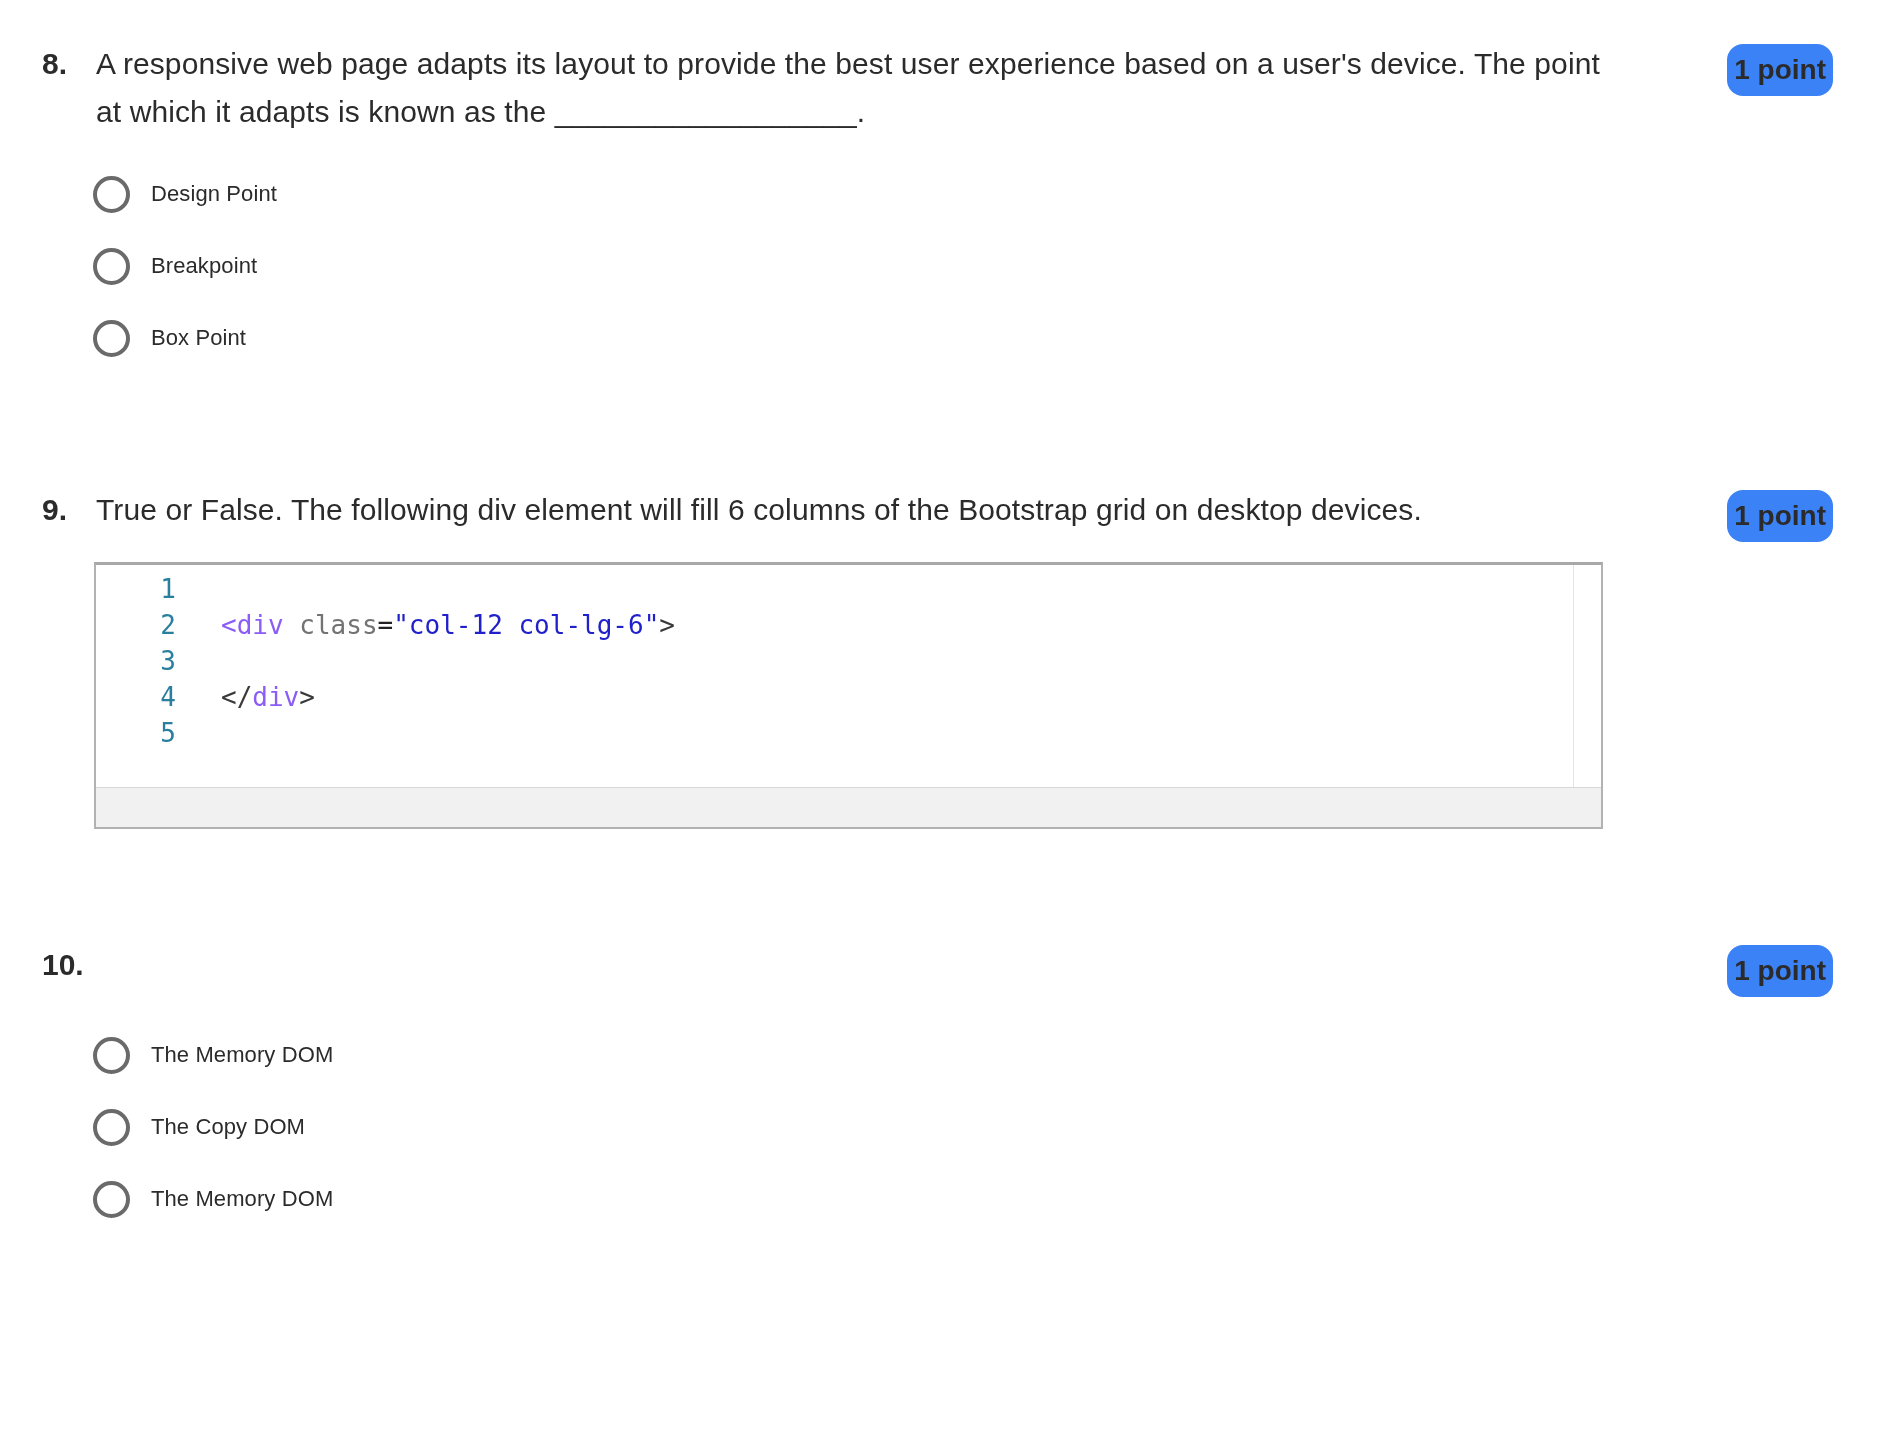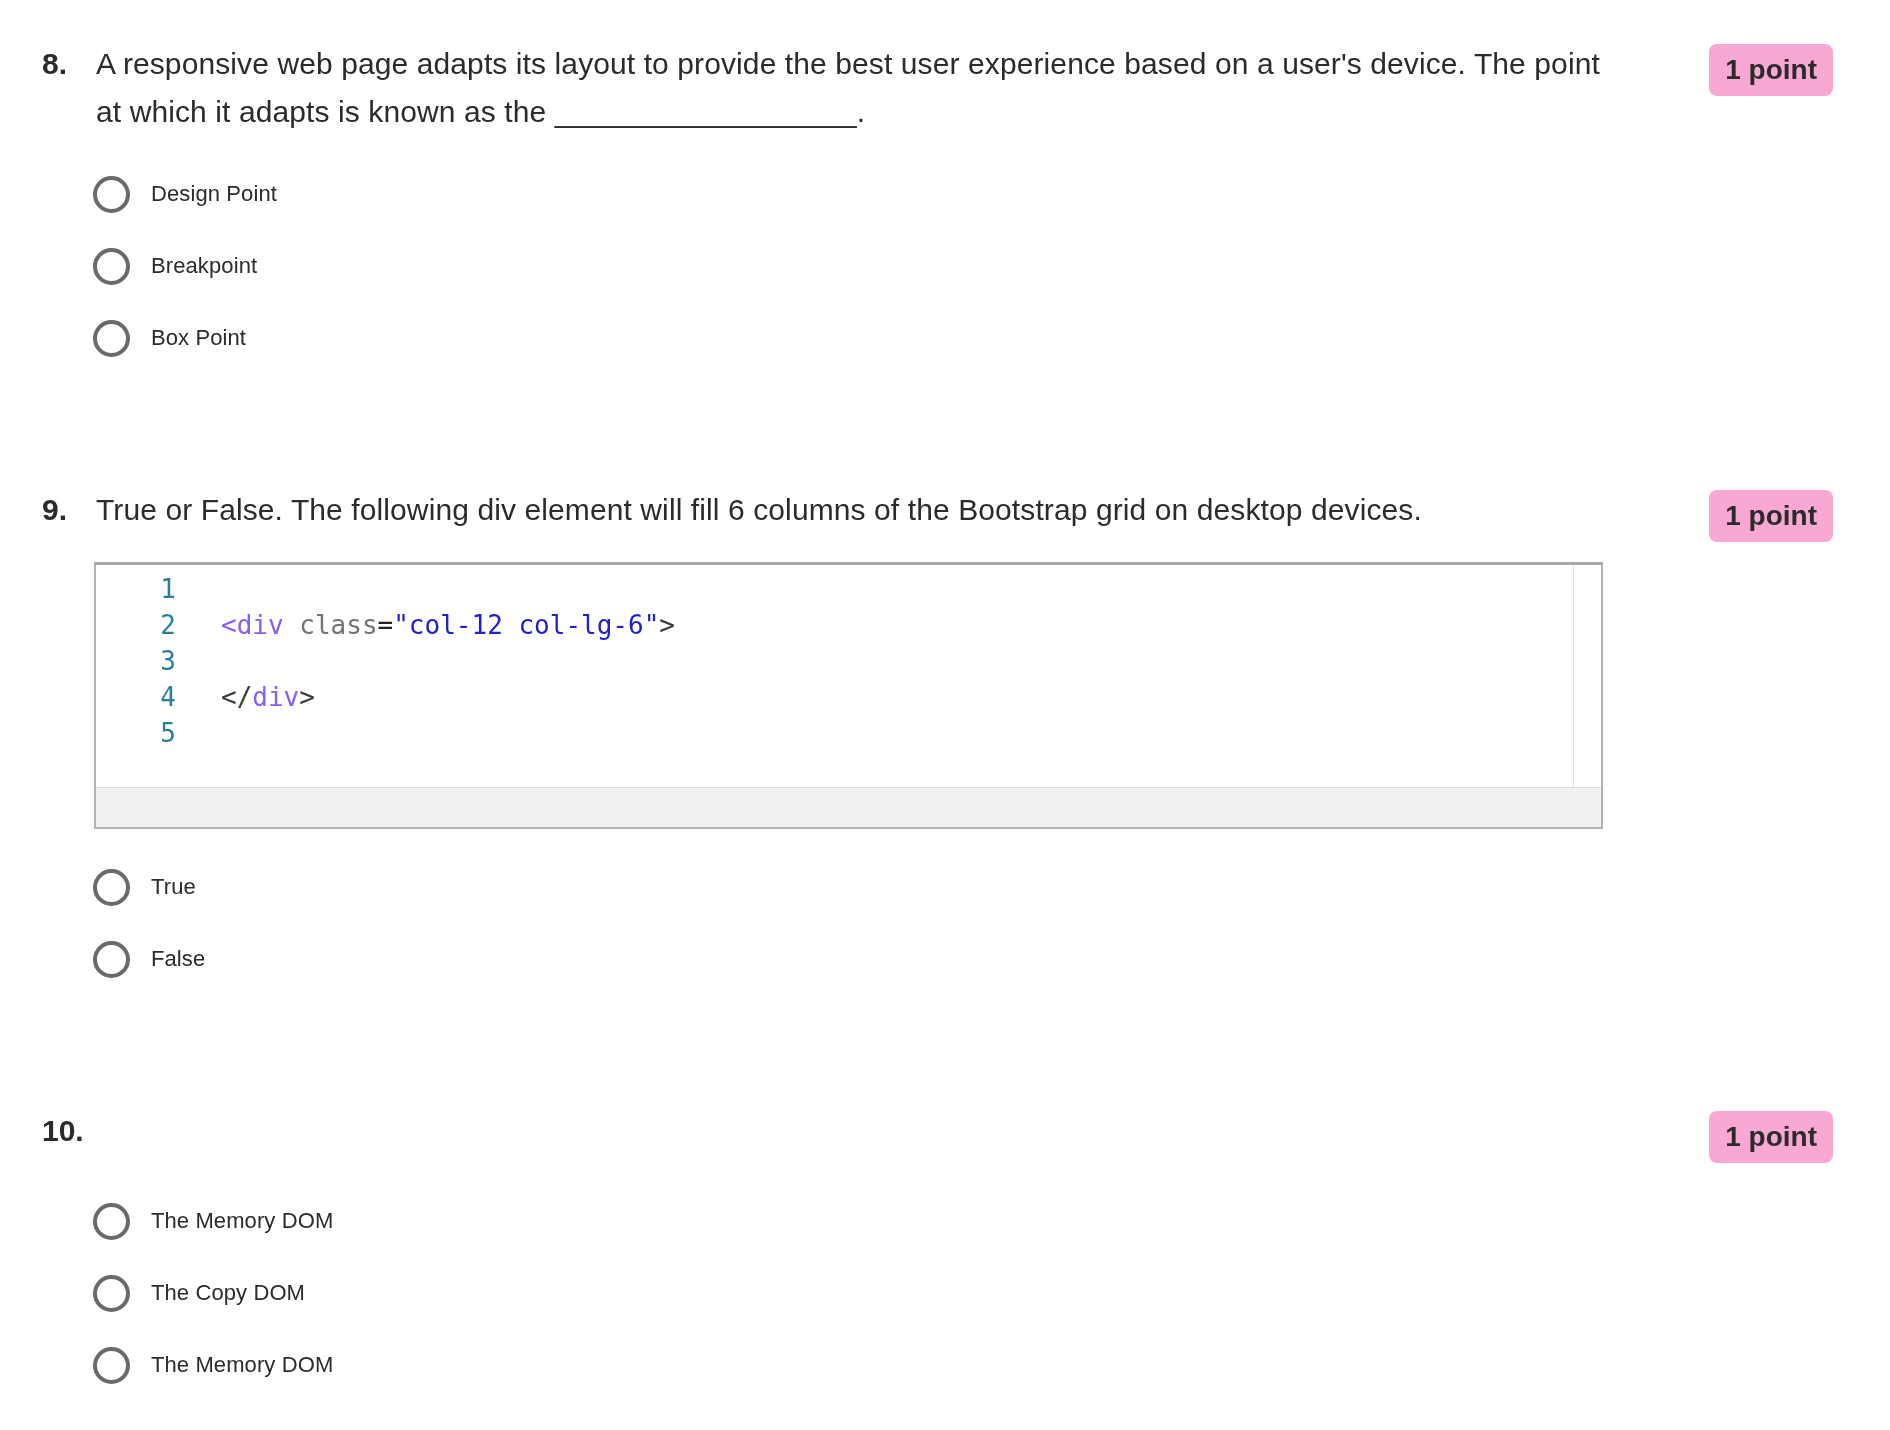--- a/index.html
+++ b/index.html
@@ -35,27 +35,27 @@
   }
   .q-text {
     max-width: 1515px;
     letter-spacing: 0.1px;
   }
 
   .points-badge {
     position: absolute;
     top: 4px;
     right: 57px;
-    background: #f9a8d4;
+    background: #3b82f6;
     color: #2b2b2b;
     font-size: 28px;
     font-weight: bold;
     line-height: 1;
-    padding: 12px 16px;
-    border-radius: 8px;
+    padding: 12px 7px;
+    border-radius: 16px;
     white-space: nowrap;
   }
 
   .options { margin-top: 22px; margin-left: 51px; }
   .options.tight { margin-top: 22px; }
   .options.q10-opts { margin-top: 30px; }
   .option-row {
     display: flex;
     align-items: center;
     height: 72px;
@@ -183,30 +183,20 @@
         </div>
         <div class="code-line">
           <span class="ln">5</span>
           <span class="code-text"></span>
         </div>
         <div class="code-vscroll"></div>
       </div>
       <div class="code-hscroll"></div>
     </div>
 
-    <div class="options tight">
-      <div class="option-row">
-        <span class="radio"></span>
-        <span class="option-label">True</span>
-      </div>
-      <div class="option-row">
-        <span class="radio"></span>
-        <span class="option-label">False</span>
-      </div>
-    </div>
   </section>
 
   <section class="question q10">
     <div class="q-title">
       <span class="q-num">10.</span>
     </div>
     <span class="points-badge">1 point</span>
     <div class="options q10-opts">
       <div class="option-row">
         <span class="radio"></span>

